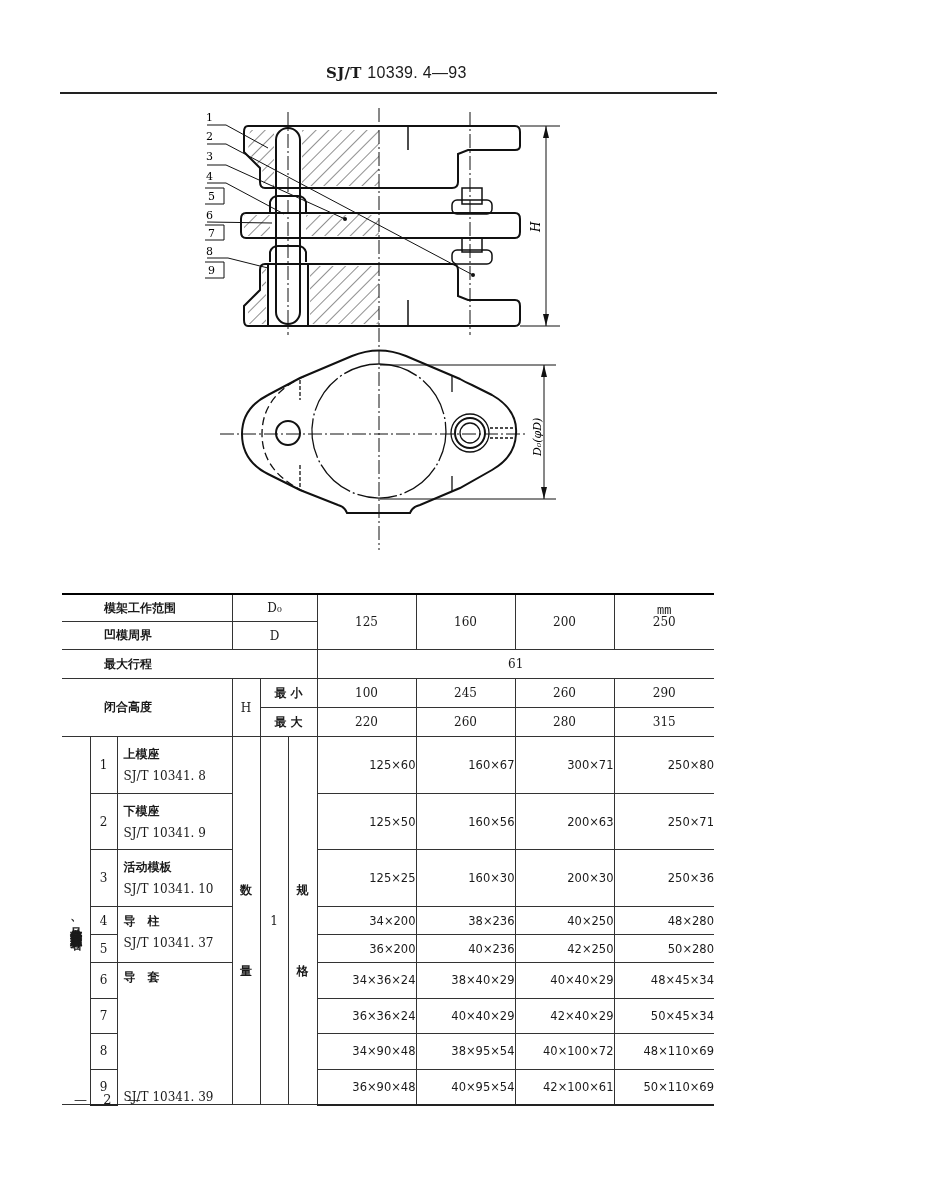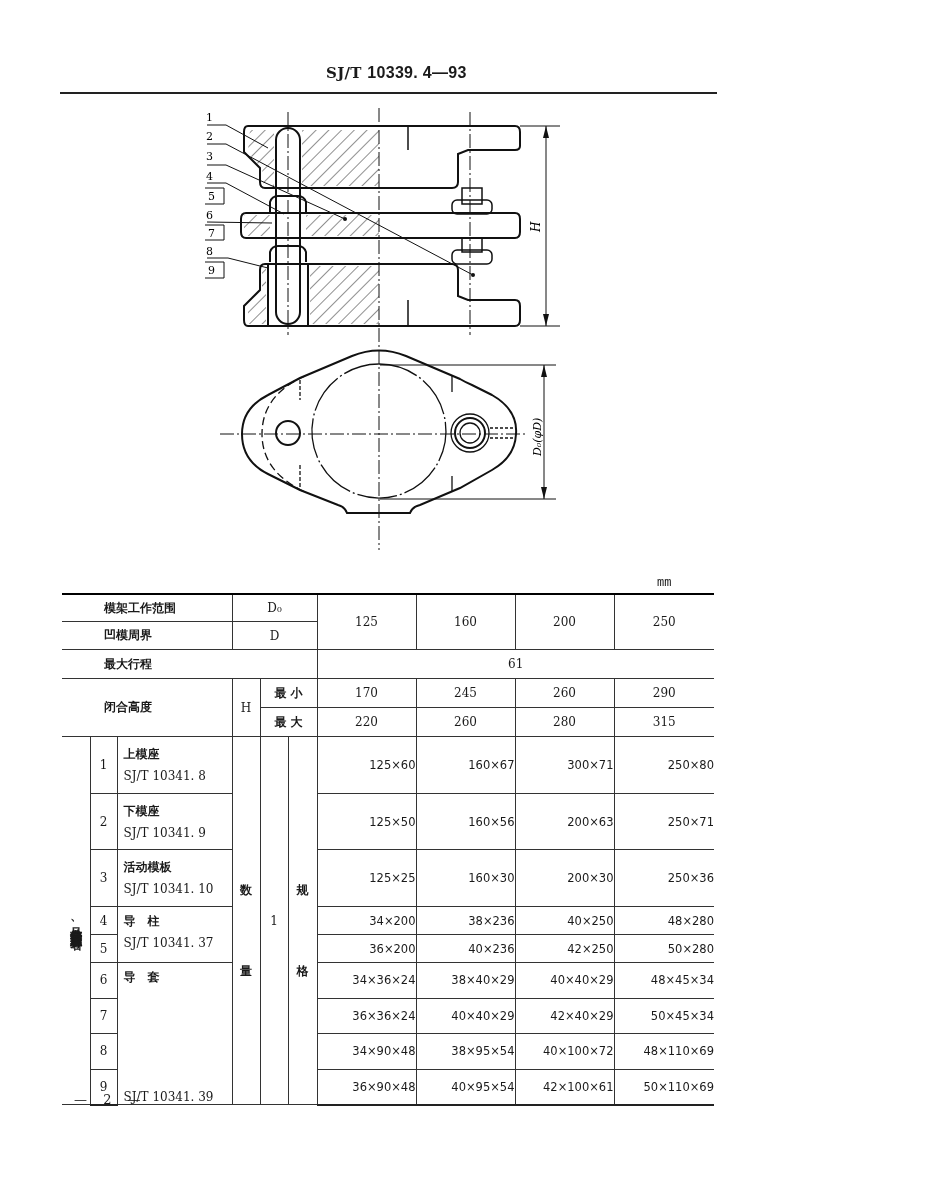--- a/index.html
+++ b/index.html
@@ -1,23 +1,23 @@
 <!DOCTYPE html>
 <html><head>
 <meta charset="utf-8">
 <style>
   html, body { margin:0; padding:0; background:#ffffff; }
   body { width:950px; height:1195px; position:relative; overflow:hidden;
          font-family: "DejaVu Serif", "Liberation Serif", serif; color:#1a1a1a; }
   .abs { position:absolute; }
   .header-title { left:326px; top:64px; font-size:15px; font-weight:bold; letter-spacing:0.3px; }
-  .header-title .num { font-family:"Liberation Sans", sans-serif; font-weight:bold; font-size:16px; }
+  .header-title .num { font-family:"Liberation Sans", sans-serif; font-weight:normal; font-size:16px; }
   .header-rule { left:60px; top:92px; width:657px; height:2px; background:#222; }
   .drawing { left:0; top:0; }
-  .unit { left:657px; top:576px; font-size:12px; font-family:"Liberation Mono", monospace; }
+  .unit { left:657px; top:604px; font-size:12px; font-family:"Liberation Mono", monospace; }
   .footer { left:74px; top:1092px; font-size:13px; letter-spacing:6px; }
 
   table.spec { position:absolute; left:62px; top:593px; border-collapse:collapse; table-layout:fixed;
                font-size:12px; }
   table.spec td { border:1px solid #333; padding:0; height:26px; vertical-align:middle; }
   table.spec tr.top td { border-top:2px solid #000000; }
   table.spec tr.bottom td { border-bottom:2px solid #222; }
   table.spec td.noleft { border-left:none; }
   table.spec td.noright { border-right:none; }
   .c { text-align:center; }
@@ -178,21 +178,21 @@
     <td colspan="3" class="c ital">D</td>
   </tr>
   <tr style="height:29px">
     <td colspan="6" class="l cjk noleft" style="padding-left:42px !important">最大行程</td>
     <td colspan="4" class="c noright">61</td>
   </tr>
   <tr style="height:29px">
     <td colspan="3" rowspan="2" class="l cjk noleft" style="padding-left:42px !important">闭合高度</td>
     <td rowspan="2" class="c">H</td>
     <td colspan="2" class="c cjk">最 小</td>
-    <td class="c">170</td>
+    <td class="c">100</td>
     <td class="c">245</td>
     <td class="c">260</td>
     <td class="c noright">290</td>
   </tr>
   <tr style="height:29px">
     <td colspan="2" class="c cjk">最 大</td>
     <td class="c">220</td>
     <td class="c">260</td>
     <td class="c">280</td>
     <td class="c noright">315</td>

